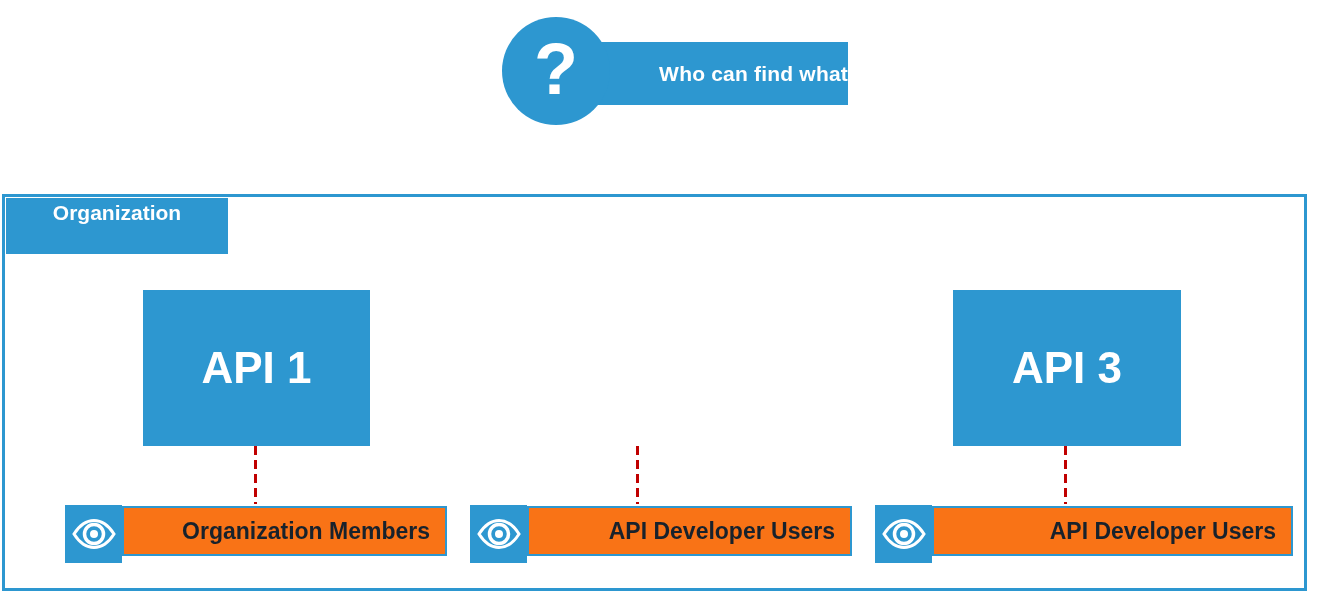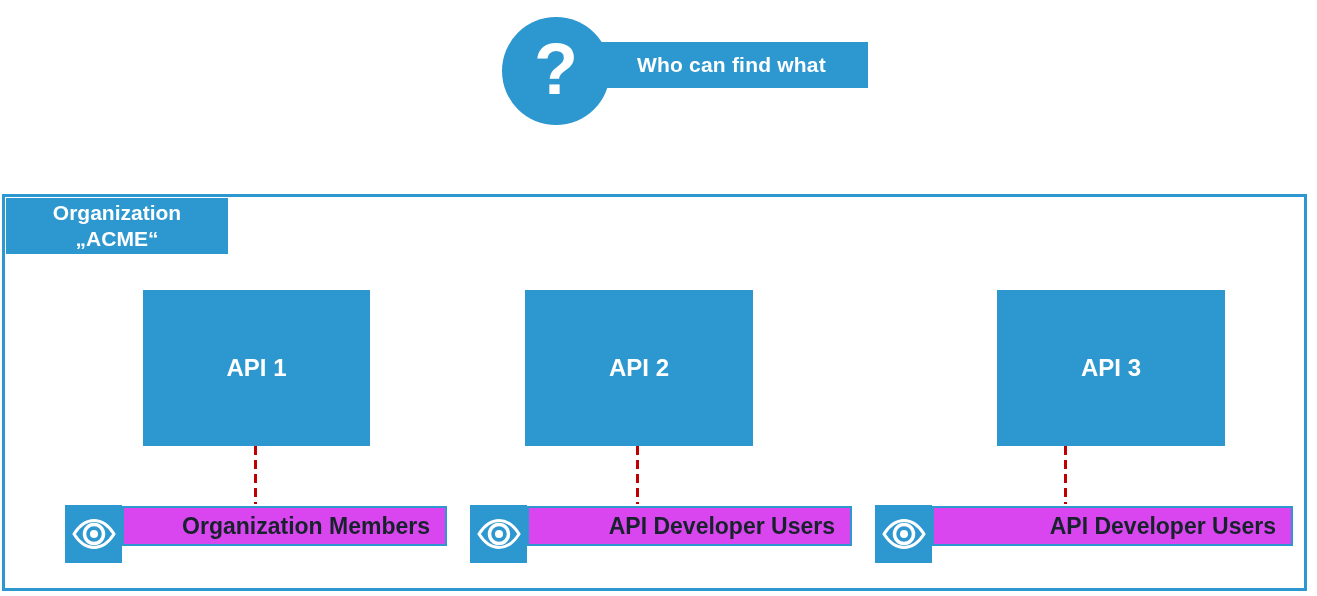--- a/index.html
+++ b/index.html
@@ -11,25 +11,26 @@
   html,body{margin:0;padding:0;background:var(--background);}
   .stage{
     position:relative;
     width:1317px;height:596px;
     background:var(--background);
     font-family:"Liberation Sans", sans-serif;
     overflow:hidden;
   }
   
   .q-banner{
-    position:absolute;left:578px;top:42px;width:290px;height:46px;
+    position:absolute;left:558px;top:42px;width:290px;height:63px;
     background:var(--accent-blue);
     display:flex;align-items:center;
     padding-left:59px;box-sizing:border-box;
     z-index:1;
+    justify-content:flex-end;
   }
   .q-banner span{
     color:#fff;font-size:21px;font-weight:bold;letter-spacing:0.2px;white-space:nowrap;
   }
   .q-circle{
     position:absolute;left:502px;top:17px;width:108px;height:108px;
     background:var(--accent-blue);border-radius:50%;
     display:flex;align-items:center;justify-content:center;
     z-index:2;
   }
@@ -43,32 +44,32 @@
     border:3px solid var(--accent-blue);box-sizing:border-box;
     background:transparent;
   }
   .org-tab{
     position:absolute;left:6px;top:198px;width:222px;height:56px;
     background:var(--accent-blue);
     display:flex;flex-direction:column;align-items:center;justify-content:center;
     z-index:1;
   }
   .org-tab span{
-    color:#fff;font-size:21px;font-weight:bold;line-height:26px;white-space:nowrap;
+    color:#fff;font-size:21px;font-weight:bold;line-height:26px;white-space:nowrap;margin-top:44px;
   }
   
   .api-box{
     position:absolute;top:290px;height:156px;
     background:var(--accent-blue);
     display:flex;align-items:center;justify-content:center;
   }
-  .api-box span{color:#fff;font-size:24px;font-weight:bold;white-space:nowrap;}
+  .api-box span{color:#fff;font-size:44px;font-weight:bold;white-space:nowrap;}
   .api-1{left:143px;width:227px;}
   .api-2{left:525px;width:228px;}
-  .api-3{left:953px;width:228px;margin-left:44px;}
+  .api-3{left:953px;width:228px;}
   
   .connector{
     position:absolute;top:446px;width:3px;height:58px;
     background:repeating-linear-gradient(to bottom,
       var(--connector-red) 0 9px, transparent 9px 14px);
   }
   .conn-1{left:254px;}
   .conn-2{left:636px;}
   .conn-3{left:1064px;}
   
@@ -76,22 +77,22 @@
   .row-1{left:65px;}
   .row-2{left:470px;}
   .row-3{left:875px;}
   .eye-square{
     position:absolute;left:0;top:0;width:57px;height:58px;
     background:var(--accent-blue);
     display:flex;align-items:center;justify-content:center;
     z-index:1;
   }
   .vis-box{
-    position:absolute;left:57px;top:1px;height:40px;
-    background:#d946ef;border:2px solid var(--accent-blue);box-sizing:border-box;
+    position:absolute;left:57px;top:1px;height:50px;
+    background:#f97316;border:2px solid var(--accent-blue);box-sizing:border-box;
     display:flex;align-items:center;justify-content:flex-end;
     padding-right:15px;
   }
   .row-1 .vis-box{width:325px;}
   .row-2 .vis-box{width:325px;}
   .row-3 .vis-box{width:361px;}
   .vis-box span{
     color:var(--label-text);font-size:23px;font-weight:bold;white-space:nowrap;
   }
 </style>
@@ -108,23 +109,20 @@
   </div>
 
   <div class="org-container"></div>
   <div class="org-tab">
     <span>Organization</span>
     <span>„ACME“</span>
   </div>
 
   <div class="api-box api-1">
     <span>API 1</span>
-  </div>
-  <div class="api-box api-2">
-    <span>API 2</span>
   </div>
   <div class="api-box api-3">
     <span>API 3</span>
   </div>
 
   <div class="connector conn-1"></div>
   <div class="connector conn-2"></div>
   <div class="connector conn-3"></div>
 
   <div class="vis-row row-1">

